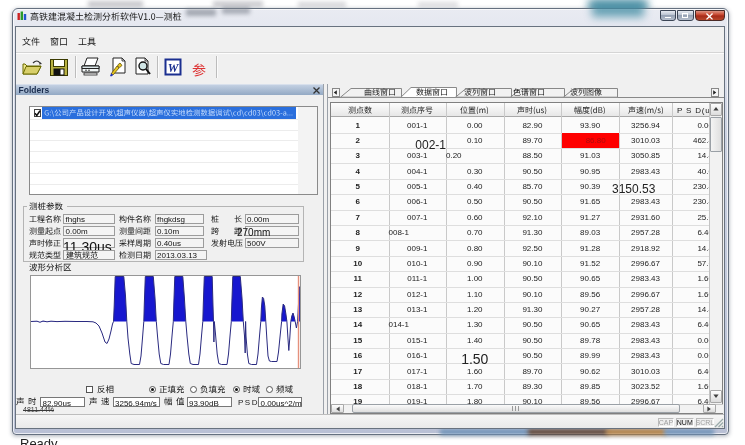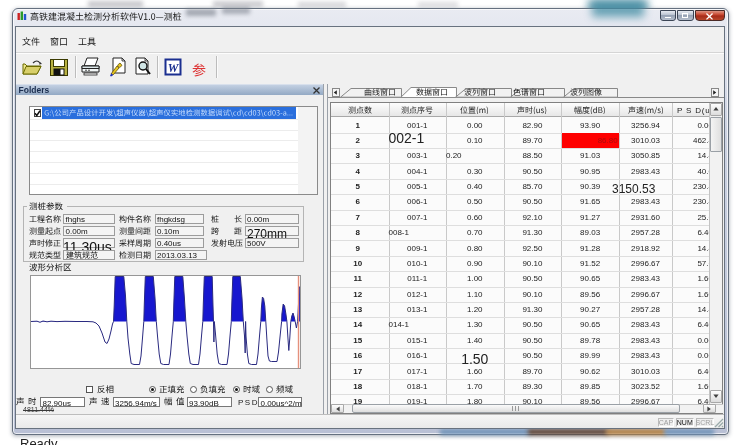--- a/index.html
+++ b/index.html
@@ -237,21 +237,21 @@
   </svg>
 <div class="ab" style="left:154.5px;top:225.5px;width:49px;height:10px;background:#f4f4f4;border:1px solid #9c9c9c"></div>
 <div class="txt" style="left:157.0px;top:227.0px;font-size:8px;color:#111">0.10m</div>
 <svg class="ct " style="left:211.0px;top:226.5px" width="8.0" height="8.0" viewBox="0 -880 1000 1000">
     <use href="#cid39254" fill="#1a1a1a"></use>
   </svg>
 <svg class="ct " style="left:234.0px;top:226.5px" width="8.0" height="8.0" viewBox="0 -880 1000 1000">
     <use href="#cid39236" fill="#1a1a1a"></use>
   </svg>
 <div class="ab" style="left:244.5px;top:225.5px;width:54px;height:10px;background:#f4f4f4;border:1px solid #9c9c9c"></div>
-<div class="txt" style="left:247.0px;top:227.0px;font-size:12px;color:#111">270mm</div>
+<div class="txt" style="left:237px;top:227.0px;font-size:10px;color:#111">270mm</div>
 <svg class="ct " style="left:29.0px;top:238.5px" width="32.0" height="8.0" viewBox="0 -880 4000 1000">
     <use href="#cid13980" fill="#1a1a1a"></use>
     <use href="#cid20241" x="1000" fill="#1a1a1a"></use>
     <use href="#cid10212" x="2000" fill="#1a1a1a"></use>
     <use href="#cid22620" x="3000" fill="#1a1a1a"></use>
   </svg>
 <div class="ab" style="left:63px;top:237.5px;width:52px;height:10px;background:#f4f4f4;border:1px solid #9c9c9c"></div>
 <div class="txt" style="left:63px;top:239.0px;font-size:14px;color:#111">11.30us</div>
 <svg class="ct " style="left:119.0px;top:238.5px" width="32.0" height="8.0" viewBox="0 -880 4000 1000">
     <use href="#cid41214" fill="#1a1a1a"></use>
@@ -488,24 +488,24 @@
 <div class="ab" style="left:561.9px;top:133.2px;width:56.9px;height:14.9px;background:#fe0000"></div>
 <div class="ab" style="left:330px;top:101.5px;width:392.5px;height:302.2px;overflow:hidden">
 <div class="txt" style="left:-1.0px;top:19.0px;width:57.5px;text-align:center;font-size:8px;font-weight:bold;color:#222">1</div>
 <div class="txt" style="left:58.5px;top:19.0px;width:57.5px;text-align:center;font-size:8px;color:#222">001-1</div>
 <div class="txt" style="left:116.0px;top:19.0px;width:57.5px;text-align:center;font-size:8px;color:#222">0.00</div>
 <div class="txt" style="left:173.5px;top:19.0px;width:57.9px;text-align:center;font-size:8px;color:#222">82.90</div>
 <div class="txt" style="left:231.4px;top:19.0px;width:57.4px;text-align:center;font-size:8px;color:#222">93.90</div>
 <div class="txt" style="left:288.8px;top:19.0px;width:53.5px;text-align:center;font-size:8px;color:#222">3256.94</div>
 <div class="txt" style="left:342.3px;top:19.0px;width:40.7px;text-align:right;font-size:8px;color:#222">0.00</div>
 <div class="txt" style="left:-1.0px;top:34.4px;width:57.5px;text-align:center;font-size:8px;font-weight:bold;color:#222">2</div>
-<div class="txt" style="left:58.5px;top:28px;width:57.5px;text-align:left;font-size:14px;color:#222">002-1</div>
+<div class="txt" style="left:58.5px;top:36px;width:57.5px;text-align:right;font-size:12px;color:#222">002-1</div>
 <div class="txt" style="left:116.0px;top:34.4px;width:57.5px;text-align:center;font-size:8px;color:#222">0.10</div>
 <div class="txt" style="left:173.5px;top:34.4px;width:57.9px;text-align:center;font-size:8px;color:#222">89.70</div>
-<div class="txt" style="left:249px;top:34.4px;width:57.4px;text-align:center;font-size:8px;color:#aa0c0c">86.80</div>
+<div class="txt" style="left:237px;top:34.4px;width:57.4px;text-align:center;font-size:8px;color:#aa0c0c">86.80</div>
 <div class="txt" style="left:288.8px;top:34.4px;width:53.5px;text-align:center;font-size:8px;color:#222">3010.03</div>
 <div class="txt" style="left:342.3px;top:34.4px;width:40.7px;text-align:right;font-size:8px;color:#222">462.4</div>
 <div class="txt" style="left:-1.0px;top:49.8px;width:57.5px;text-align:center;font-size:8px;font-weight:bold;color:#222">3</div>
 <div class="txt" style="left:58.5px;top:49.8px;width:57.5px;text-align:center;font-size:8px;color:#222">003-1</div>
 <div class="txt" style="left:116.0px;top:49.8px;width:57.5px;text-align:left;font-size:8px;color:#222">0.20</div>
 <div class="txt" style="left:173.5px;top:49.8px;width:57.9px;text-align:center;font-size:8px;color:#222">88.50</div>
 <div class="txt" style="left:231.4px;top:49.8px;width:57.4px;text-align:center;font-size:8px;color:#222">91.03</div>
 <div class="txt" style="left:288.8px;top:49.8px;width:53.5px;text-align:center;font-size:8px;color:#222">3050.85</div>
 <div class="txt" style="left:342.3px;top:49.8px;width:40.7px;text-align:right;font-size:8px;color:#222">14.4</div>
 <div class="txt" style="left:-1.0px;top:65.1px;width:57.5px;text-align:center;font-size:8px;font-weight:bold;color:#222">4</div>

